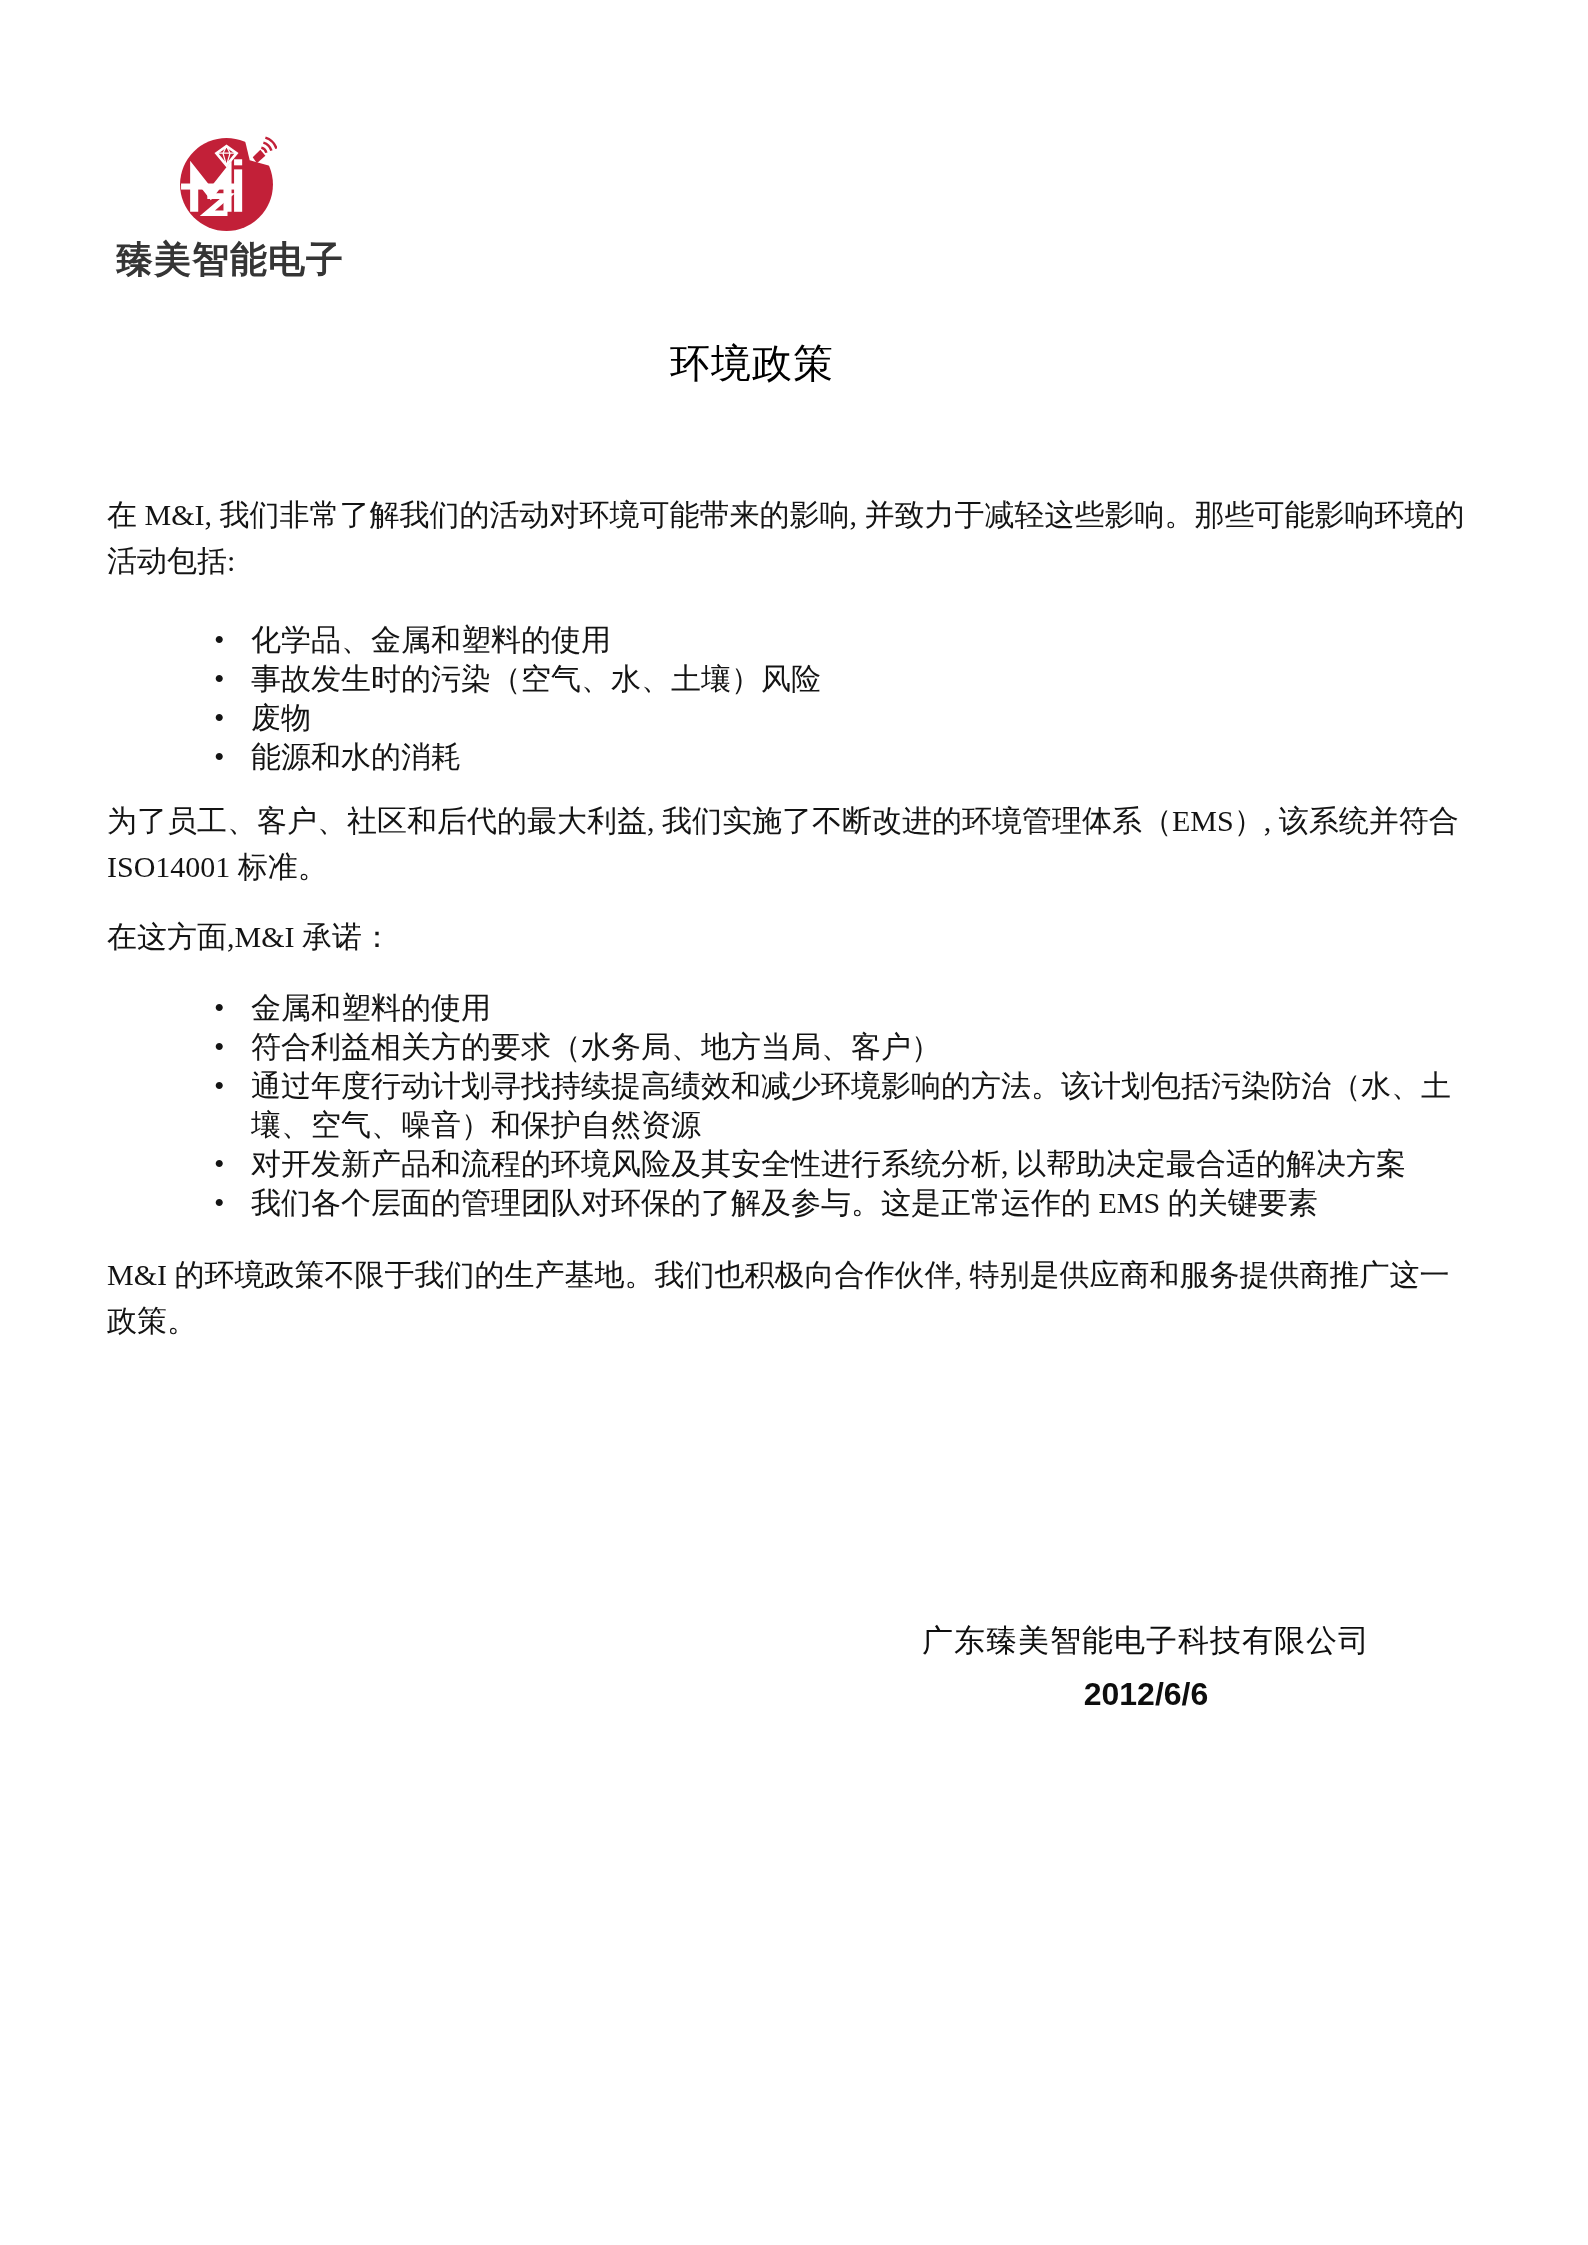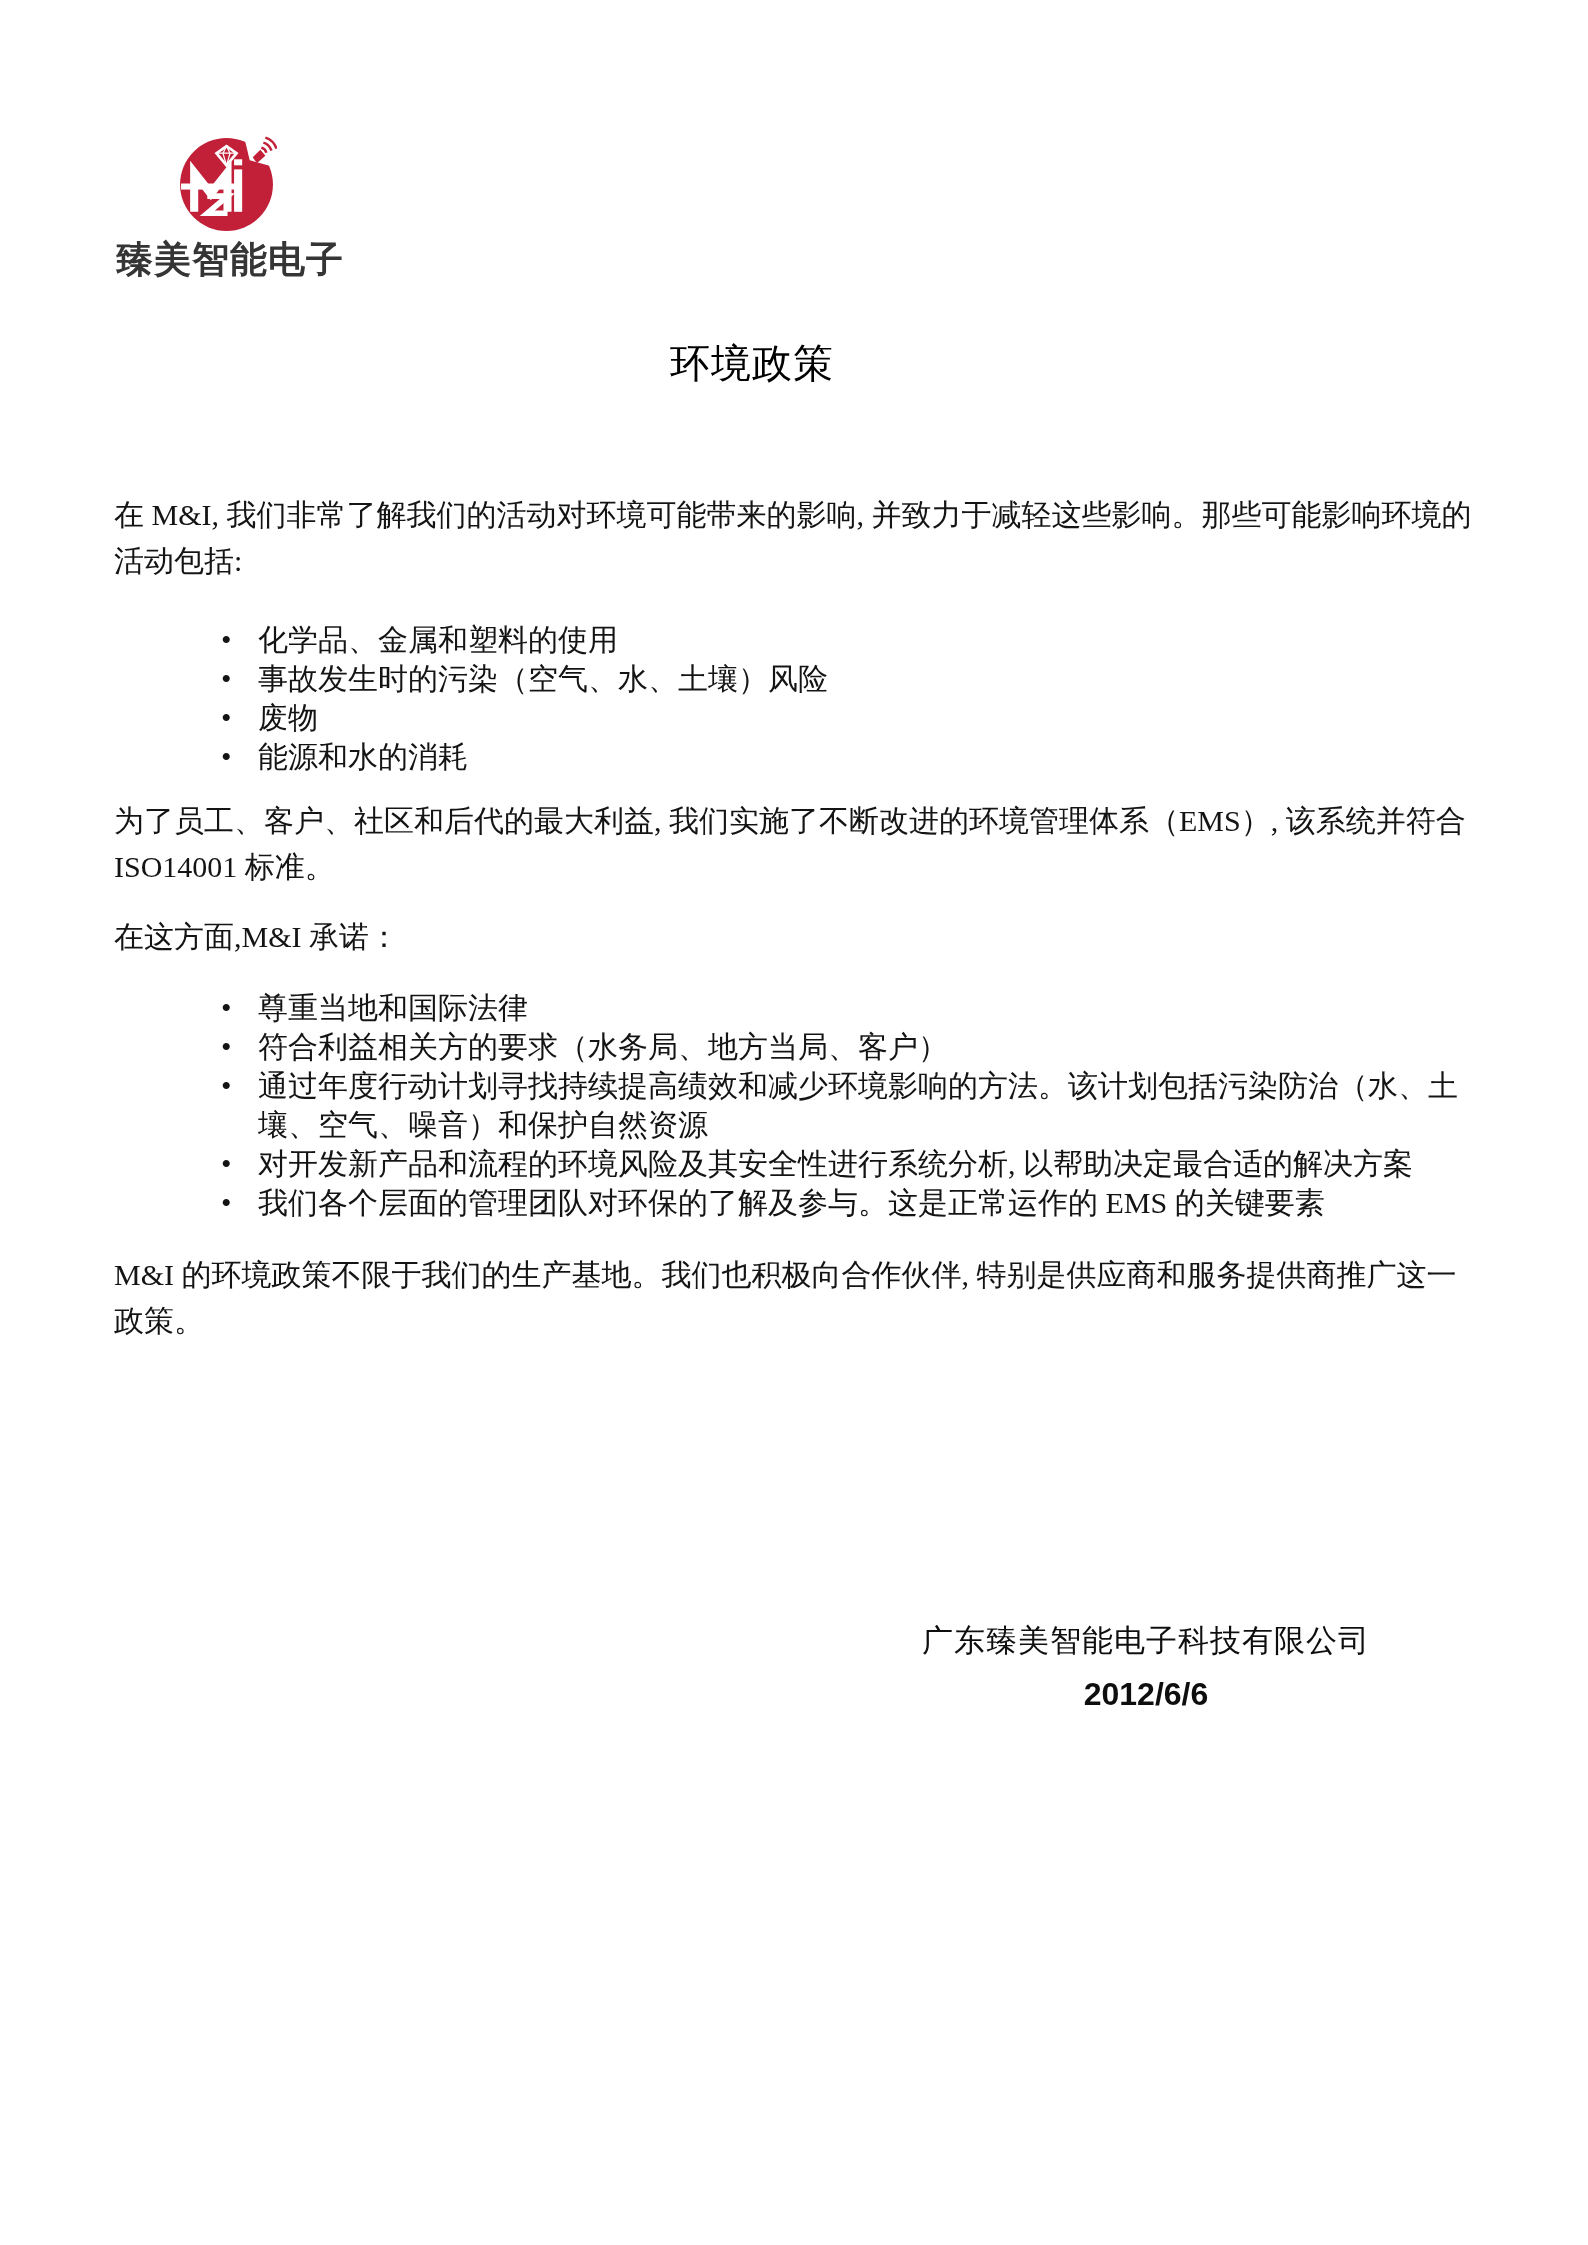--- a/index.html
+++ b/index.html
@@ -35,21 +35,21 @@
     width:100%;
     text-align:center;
     font-size:40px;
     font-weight:400;
     letter-spacing:1px;
     color:#000000;
   }
 
   
   .content {
-    position:absolute; left:114px; top:0;
+    position:absolute; left:107px; top:0;
     width:1358px;
     font-size:30px;
     color:#141414;
   }
   .content p { line-height:46px; }
   .p-intro   { margin-top:492px; }
   .content ul { list-style:none; }
   .content li {
     position:relative;
     padding-left:144px;
@@ -130,21 +130,21 @@
         <li>事故发生时的污染（空气、水、土壤）风险</li>
         <li>废物</li>
         <li>能源和水的消耗</li>
       </ul>
 
     <p class="p-ems">为了员工、客户、社区和后代的最大利益, 我们实施了不断改进的环境管理体系（EMS）, 该系统并符合 ISO14001 标准。</p>
 
     <p class="p-lead">在这方面,M&amp;I 承诺：</p>
 
     <ul class="list-commitments">
-        <li>尊重当地和国际法律</li>
+        <li>金属和塑料的使用</li>
         <li>符合利益相关方的要求（水务局、地方当局、客户）</li>
         <li>通过年度行动计划寻找持续提高绩效和减少环境影响的方法。该计划包括污染防治（水、土壤、空气、噪音）和保护自然资源</li>
         <li>对开发新产品和流程的环境风险及其安全性进行系统分析, 以帮助决定最合适的解决方案</li>
         <li>我们各个层面的管理团队对环保的了解及参与。这是正常运作的 EMS 的关键要素</li>
       </ul>
 
     <p class="p-scope">M&amp;I 的环境政策不限于我们的生产基地。我们也积极向合作伙伴, 特别是供应商和服务提供商推广这一政策。</p>
 
 
   </div>

